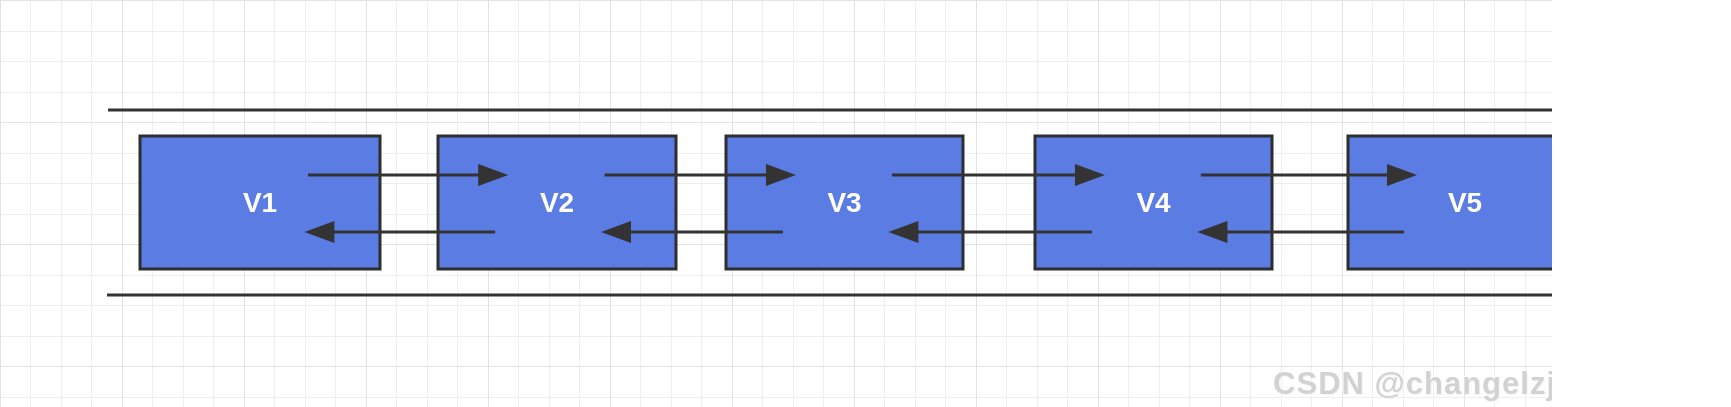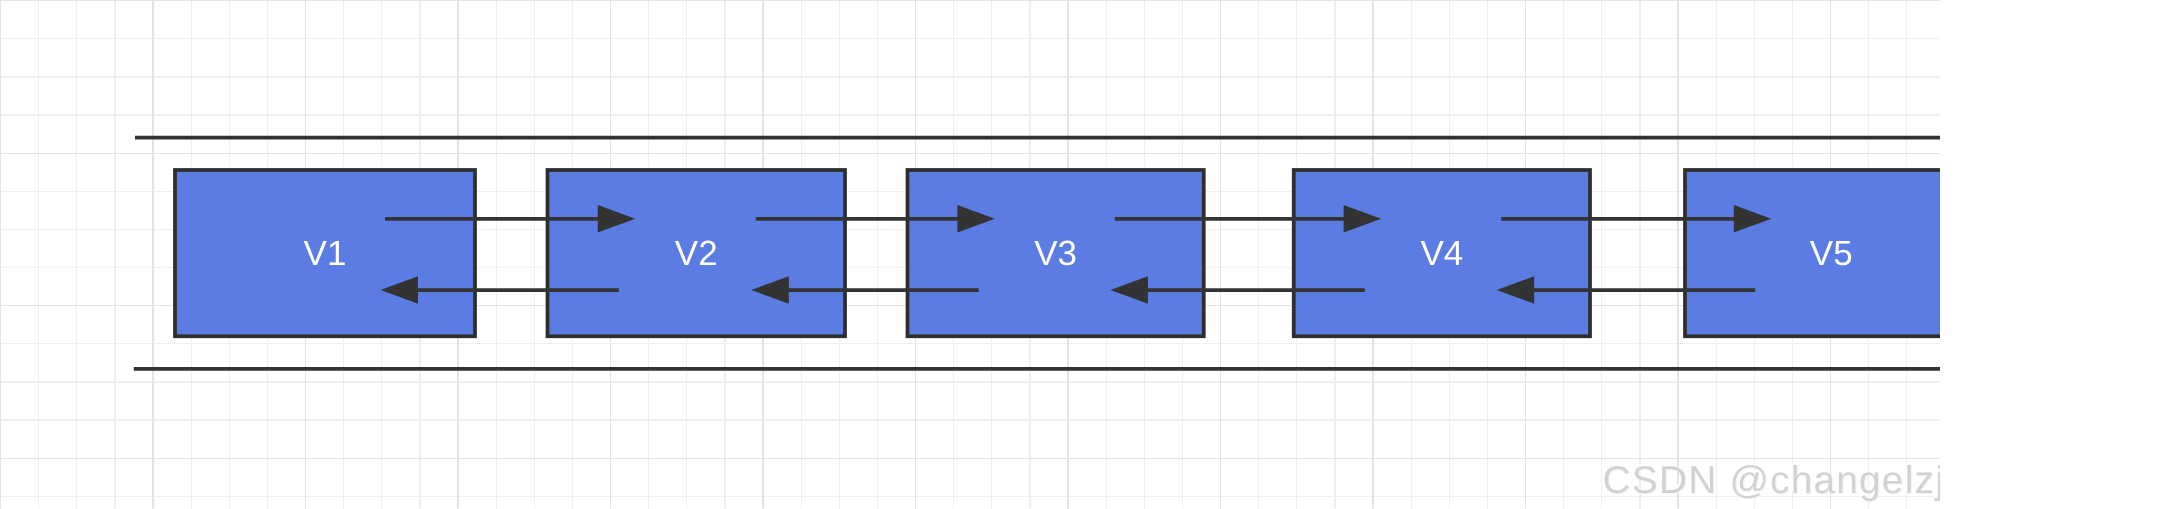--- a/index.html
+++ b/index.html
@@ -12,20 +12,21 @@
     position: relative;
     width: 1552px;
     height: 407px;
     overflow: hidden;
     background-color: var(--bg, #ffffff);
     background-image:
       repeating-linear-gradient(to right,  var(--grid-major, #e3e3e3) 0 1px, transparent 1px 122px),
       repeating-linear-gradient(to bottom, var(--grid-major, #e3e3e3) 0 1px, transparent 1px 122px),
       repeating-linear-gradient(to right,  var(--grid-minor, #efefef) 0 1px, transparent 1px 30.5px),
       repeating-linear-gradient(to bottom, var(--grid-minor, #efefef) 0 1px, transparent 1px 30.5px);
+    font-weight: bold;
   }
   svg.diagram {
     position: absolute;
     left: 0;
     top: 0;
     display: block;
   }
   .node-label {
     font-family: "Liberation Sans", sans-serif;
     font-size: 28px;

